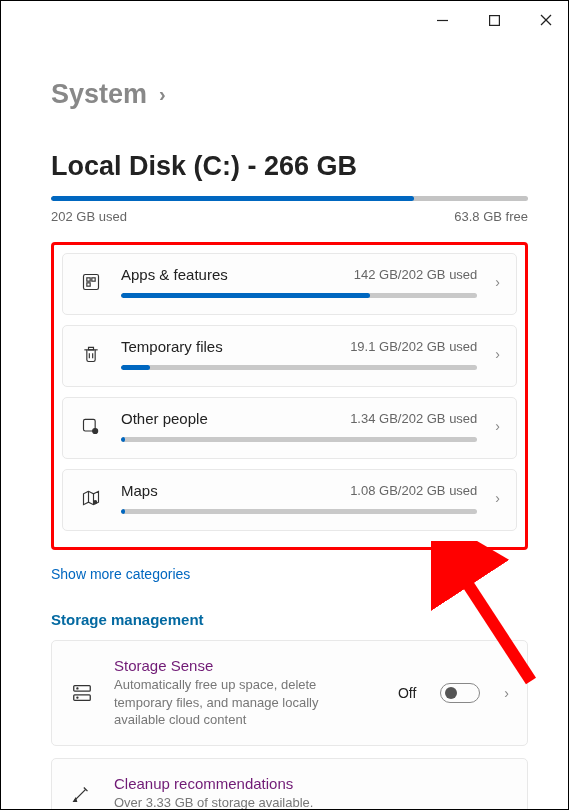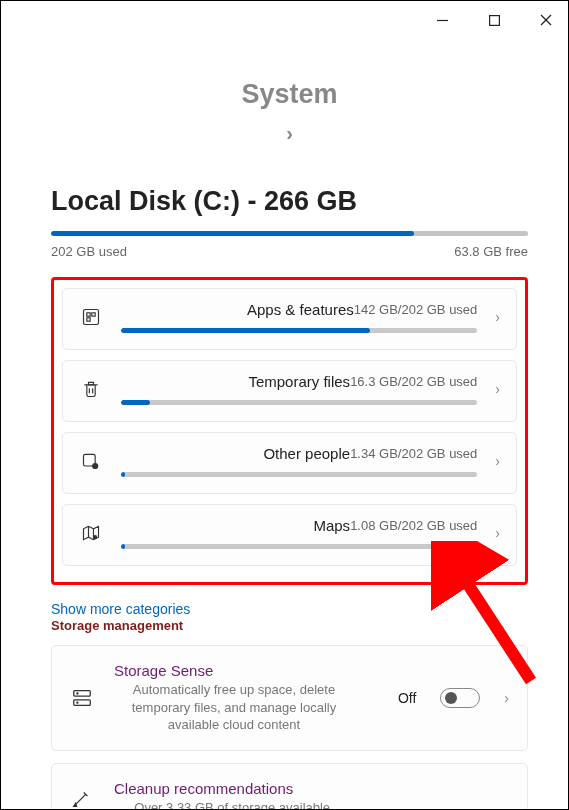--- a/index.html
+++ b/index.html
@@ -31,21 +31,20 @@
     .content {
       padding: 12px 40px 0 50px;
     }
     .breadcrumb {
       display: flex;
       align-items: center;
       gap: 12px;
       margin-top: 28px;
       font-size: 27px;
       font-weight: 600;
-      flex-direction: column;
     }
     .breadcrumb .dim { color: #888; font-weight: 600; }
     .breadcrumb .chev { color: #888; font-size: 20px; }
     .disk-title {
       margin-top: 41px;
       font-size: 27px;
       font-weight: 600;
       color: #222;
     }
     .disk-bar {
@@ -92,21 +91,21 @@
       height: 24px;
       display: flex;
       align-items: center;
       justify-content: center;
       color: #333;
       flex-shrink: 0;
     }
     .cat-body { flex: 1; }
     .cat-head {
       display: flex;
-      justify-content: flex-end;
+      justify-content: space-between;
       align-items: center;
       margin-bottom: 10px;
     }
     .cat-name { font-size: 15px; color: #222; }
     .cat-usage { font-size: 13px; color: #666; }
     .cat-bar {
       height: 5px;
       width: 100%;
       background: #c9c9c9;
       border-radius: 3px;
@@ -123,23 +122,24 @@
       flex-shrink: 0;
     }
     .show-more {
       margin-top: 16px;
       color: #0067c0;
       font-size: 14px;
       cursor: pointer;
       display: inline-block;
     }
     .section-title {
-      font-size: 13px;
+      margin-top: 28px;
+      font-size: 15px;
       font-weight: 600;
-      color: #7f1d1d;
+      color: #0369a1;
     }
     .mgmt-card {
       border: 1px solid #e8e8e8;
       border-radius: 5px;
       padding: 16px 18px;
       margin-top: 12px;
       display: flex;
       align-items: center;
       gap: 20px;
       cursor: pointer;
@@ -149,21 +149,21 @@
       width: 24px;
       height: 24px;
       display: flex;
       align-items: center;
       justify-content: center;
       color: #333;
       flex-shrink: 0;
     }
     .mgmt-body { flex: 1; }
     .mgmt-title { font-size: 15px; color: #701a75; }
-    .mgmt-desc { font-size: 13px; color: #777; margin-top: 2px; max-width: 240px; line-height: 1.35; text-align: center; }
+    .mgmt-desc { font-size: 13px; color: #777; margin-top: 2px; max-width: 240px; line-height: 1.35; }
     .mgmt-right {
       display: flex;
       align-items: center;
       gap: 24px;
     }
     .toggle-label { font-size: 14px; color: #222; }
     .toggle {
       width: 40px;
       height: 20px;
       border: 1px solid #888;
@@ -250,21 +250,21 @@
               <path d="M4 7h16"></path>
               <path d="M7 7v12a2 2 0 002 2h6a2 2 0 002-2V7"></path>
               <path d="M9 4h6v3H9z"></path>
               <line x1="10" y1="11" x2="10" y2="17"></line>
               <line x1="14" y1="11" x2="14" y2="17"></line>
             </svg>
           </div>
           <div class="cat-body">
             <div class="cat-head">
               <span class="cat-name">Temporary files</span>
-              <span class="cat-usage">16.3 GB/202 GB used</span>
+              <span class="cat-usage">19.1 GB/202 GB used</span>
             </div>
             <div class="cat-bar">
               <div class="cat-bar-fill" style="width:8%"></div>
             </div>
           </div>
           <span class="cat-chev">›</span>
         </div>
         <div class="cat-card">
           <div class="cat-icon">
             <svg width="20" height="20" viewBox="0 0 24 24" fill="none" stroke="#333" stroke-width="1.4">

